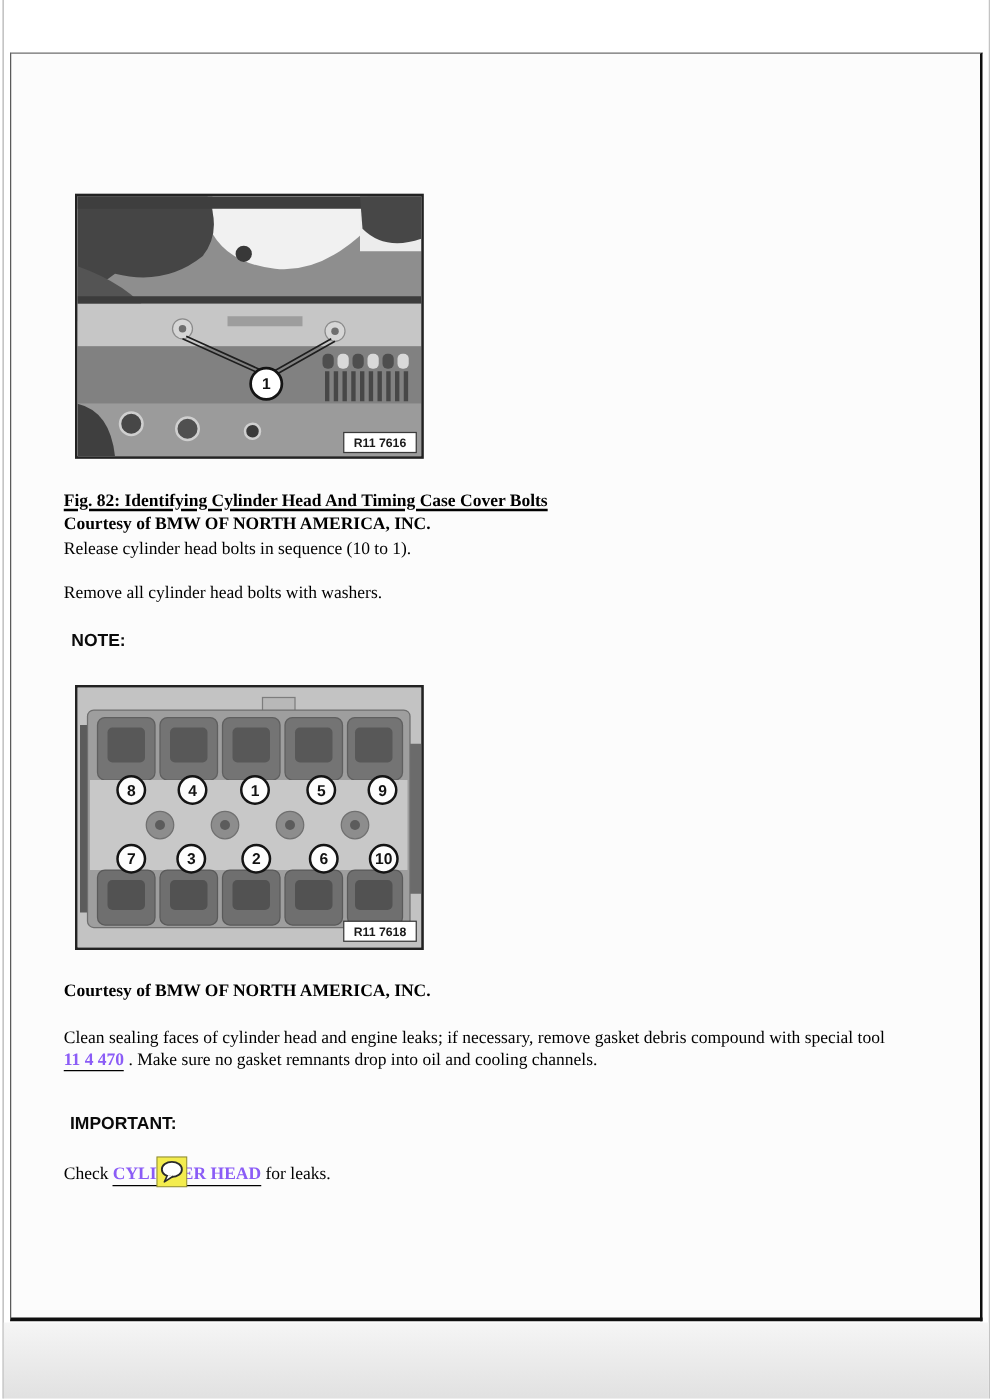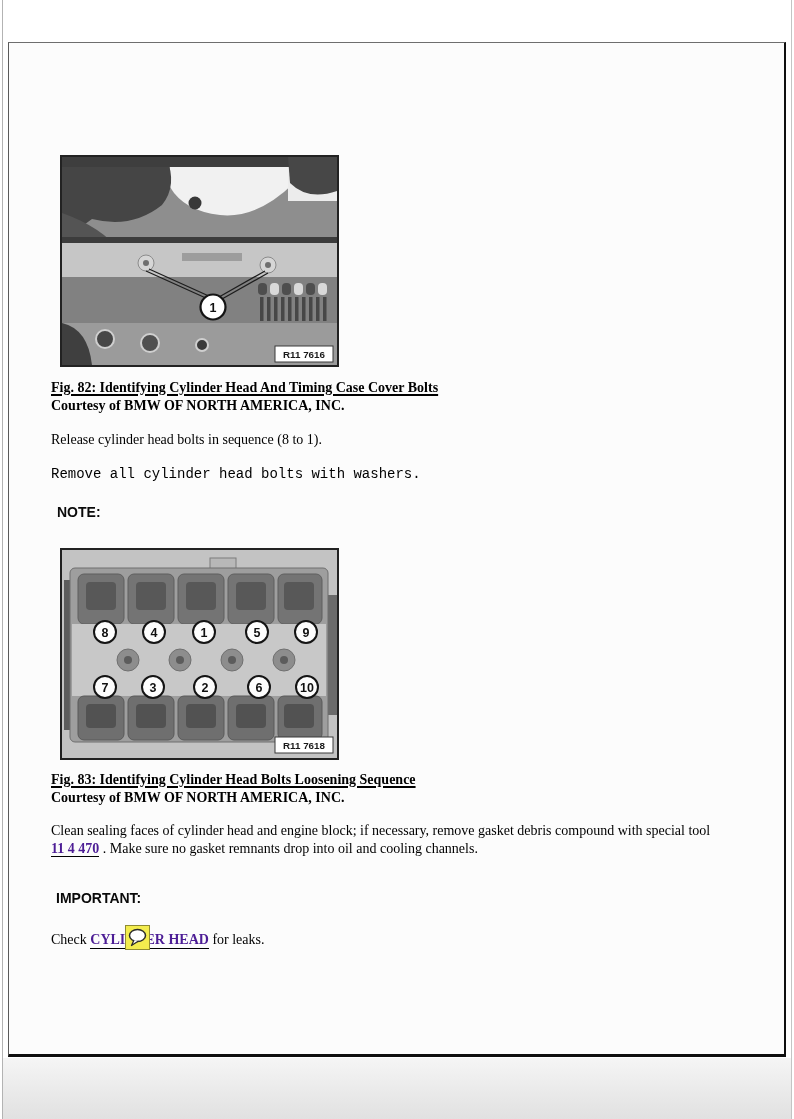--- a/index.html
+++ b/index.html
@@ -34,52 +34,52 @@
   .fig {
     position: absolute;
     width: 275px; height: 208px;
     border: 2px solid #222;
     background: #b5b5b5;
   }
   .fig svg { display: block; }
   .fig1 { left: 51px; top: 112px; }
   .fig2 { left: 51px; top: 505px; }
 
-  .caption { position: absolute; left: 42px; font-weight: bold; font-size: 14px; line-height: 17.5px; }
+  .caption { position: absolute; left: 42px; font-weight: bold; font-size: 14px; line-height: 17.5px; margin-top: 14px; }
   .cap1 { top: 336px; }
   .cap2 { top: 728px; }
   .cap-title {
     text-decoration: underline;
     text-decoration-thickness: 1.5px;
     text-underline-offset: 2px;
   }
 
   .body-text { position: absolute; left: 42px; margin: 0; font-size: 14px; line-height: 17.5px; }
   .p-release { top: 388px; }
-  .p-remove  { top: 423px; font-family: Liberation Mono, monospace; }
+  .p-remove  { top: 423px; }
   .p-clean   { top: 779px; width: 672px; }
   .p-check   { top: 888px; }
 
   .callout-block {
     position: absolute;
     display: flex;
     font-family: "Liberation Sans", sans-serif;
     font-weight: bold; font-size: 14px; line-height: 18px;
     color: #0a0a0a;
   }
   .note-block { left: 48px; top: 460px; }
   .note-block .co-label { width: 78px; flex: 0 0 auto; }
   .important-block { left: 47px; top: 846px; }
   .important-block .co-label { width: 90px; flex: 0 0 auto; }
 
   .doc-link {
     font-weight: bold;
     border-bottom: 1.4px solid #000;
     text-decoration: none;
-    color: #4c1d95;
+    color: #8b5cf6;
     cursor: pointer;
   }
   .check-link {
     position: relative;
     display: inline-block;
     line-height: 16px;
   }
   .annot-icon {
     position: absolute;
     left: 35px; top: -7px;
@@ -158,21 +158,21 @@
       <rect x="213" y="189" width="58" height="16" fill="#ffffff" stroke="#3a3a3a"></rect>
       <text x="242" y="200.5" class="img-lbl">R11 7616</text>
     </svg>
   </div>
 
   <div class="caption cap1">
     <div class="cap-title">Fig. 82: Identifying Cylinder Head And Timing Case Cover Bolts</div>
     <div class="cap-courtesy">Courtesy of BMW OF NORTH AMERICA, INC.</div>
   </div>
 
-  <p class="body-text p-release">Release cylinder head bolts in sequence (8 to 1).</p>
+  <p class="body-text p-release">Release cylinder head bolts in sequence (10 to 1).</p>
   <p class="body-text p-remove">Remove all cylinder head bolts with washers.</p>
 
   <div class="callout-block note-block">
     <div class="co-label">NOTE:</div>
   </div>
 
   <div class="fig fig2">
     <svg width="275" height="208" viewBox="0 0 275 208">
       <rect width="275" height="208" fill="#c3c3c3"></rect>
       <rect x="2" y="30" width="14" height="150" fill="#5c5c5c"></rect>
@@ -235,25 +235,24 @@
         <text x="143" y="141.5" class="co-num">2</text>
         <text x="197" y="141.5" class="co-num">6</text>
         <text x="245" y="141.5" class="co-num">10</text>
       </g>
       <rect x="213" y="187" width="58" height="16" fill="#ffffff" stroke="#3a3a3a"></rect>
       <text x="242" y="198.5" class="img-lbl">R11 7618</text>
     </svg>
   </div>
 
   <div class="caption cap2">
-    <div class="cap-title">Fig. 83: Identifying Cylinder Head Bolts Loosening Sequence</div>
     <div class="cap-courtesy">Courtesy of BMW OF NORTH AMERICA, INC.</div>
   </div>
 
-  <p class="body-text p-clean"><span>Clean sealing faces of cylinder head and engine block; if necessary, remove gasket debris compound with special tool </span><span class="doc-link">11 4 470</span><span> . Make sure no gasket remnants drop into oil and cooling channels.</span></p>
+  <p class="body-text p-clean"><span>Clean sealing faces of cylinder head and engine leaks; if necessary, remove gasket debris compound with special tool </span><span class="doc-link">11 4 470</span><span> . Make sure no gasket remnants drop into oil and cooling channels.</span></p>
 
   <div class="callout-block important-block">
     <div class="co-label">IMPORTANT:</div>
     <div class="co-text">
     </div>
   </div>
 
   <p class="body-text p-check"><span>Check </span><span class="doc-link check-link"><span>CYLINDER HEAD</span><span class="annot-icon">
           <svg width="25" height="25" viewBox="0 0 25 25">
             <rect x="0.5" y="0.5" width="24" height="24" fill="#F3EC4E" stroke="#8f8b33"></rect>

